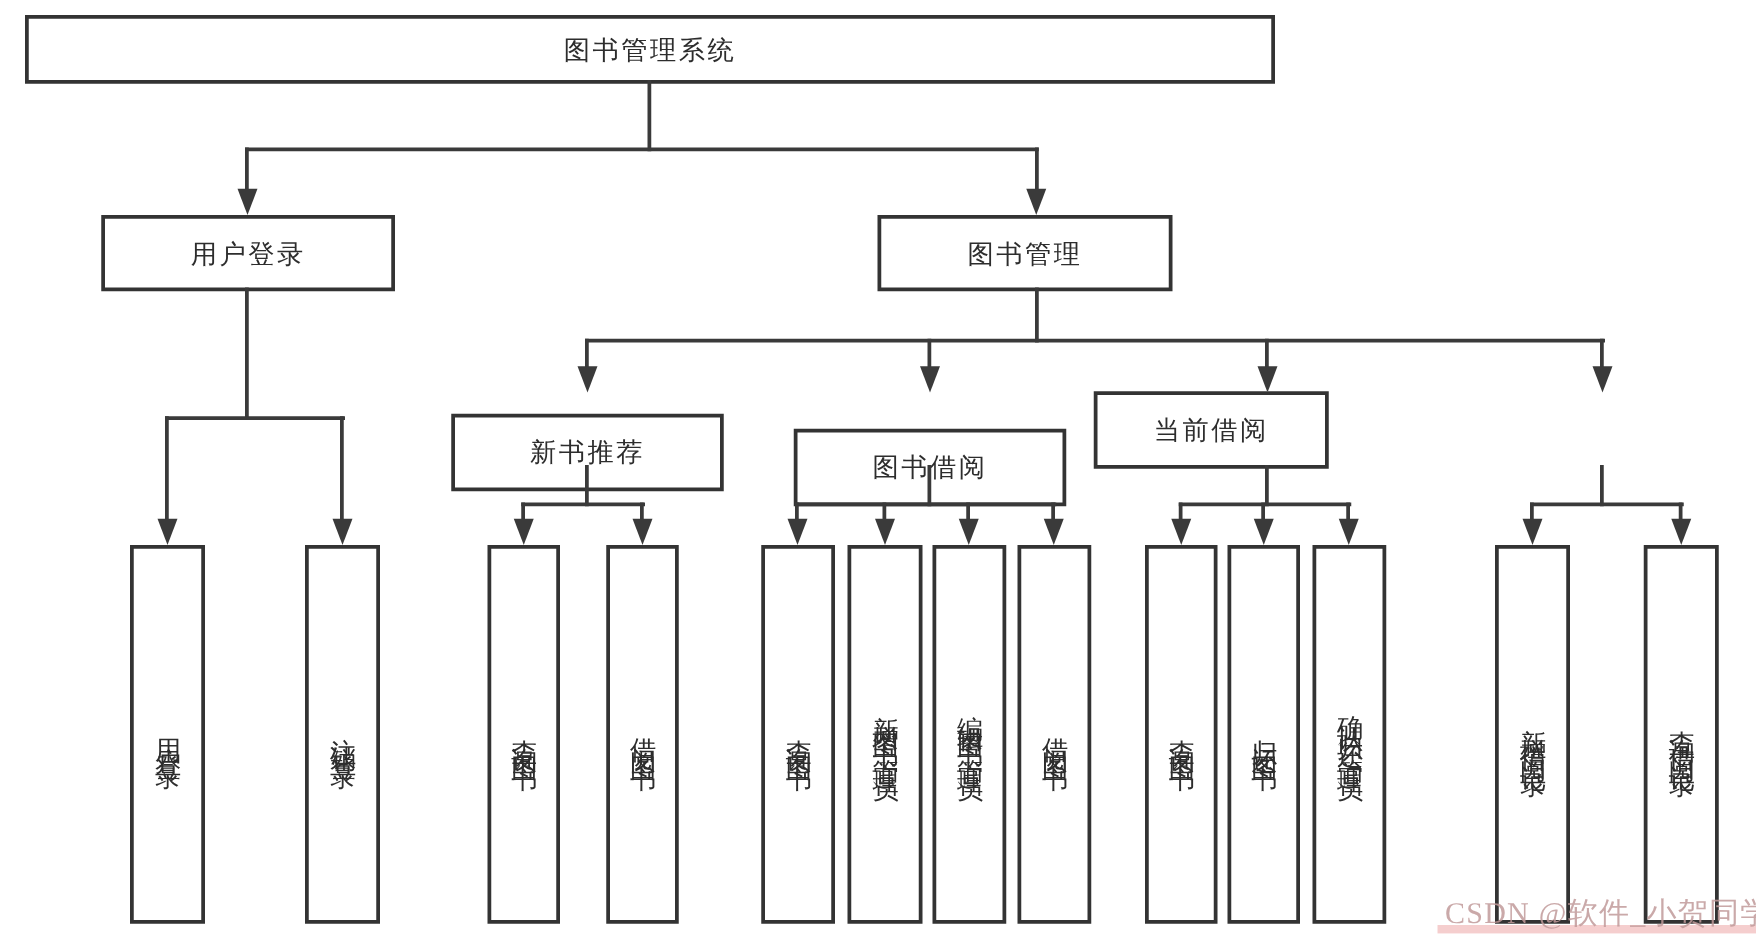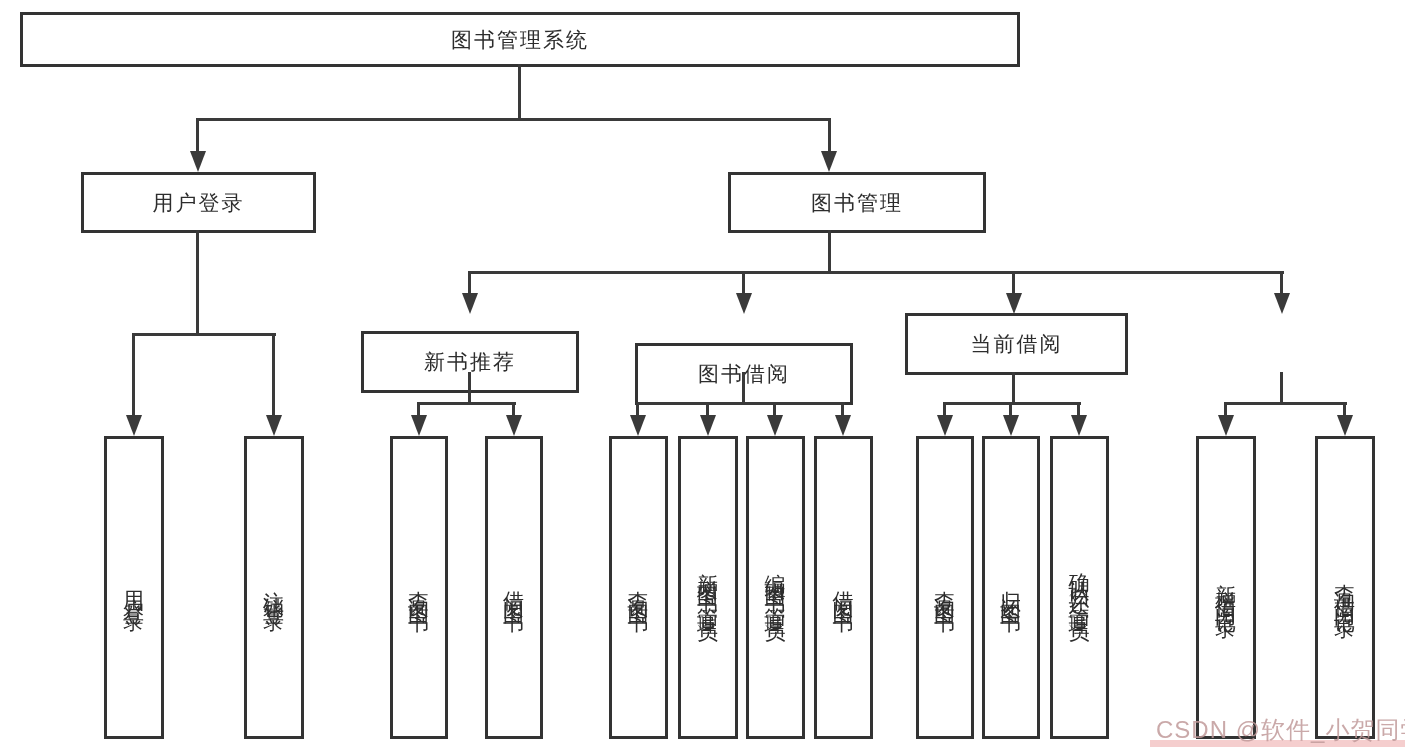--- a/index.html
+++ b/index.html
@@ -1,19 +1,19 @@
 <!DOCTYPE html>
 <html><head>
 <meta charset="utf-8">
 <style>
   * { margin:0; padding:0; box-sizing:border-box; }
   html,body { background:#ffffff; }
   .canvas {
     position:relative; width:1405px; height:747px; background:#ffffff;
-    font-family:Liberation Sans, sans-serif; color:#2d2d2d;
+    font-family:Liberation Serif, serif; color:#2d2d2d;
     overflow:hidden;
   }
   .box {
     position:absolute; background:#ffffff; border:3px solid #333333;
     display:flex; align-items:center; justify-content:center;
     font-size:21px; letter-spacing:2px; color:#2d2d2d; text-align:center;
   }
   .vbox {
     writing-mode:vertical-rl; text-orientation:mixed;
     font-size:21px; letter-spacing:7px; line-height:1;
@@ -43,21 +43,21 @@
   <div class="box" style="left:20px; top:12px; width:1000px; height:55px;">图书管理系统</div>
 
   <div class="vl" style="left:518px; top:64px; height:57px;"></div>
   <div class="hl" style="left:196px; top:118px; width:635px;"></div>
   <div class="vl" style="left:196px; top:118px; height:35px;"></div>
   <div class="vl" style="left:828px; top:118px; height:35px;"></div>
   <div class="arr" style="left:190px; top:151px;"></div>
   <div class="arr" style="left:821px; top:151px;"></div>
 
   <div class="box" style="left:81px; top:172px; width:235px; height:61px;">用户登录</div>
-  <div class="box" style="left:728px; top:172px; width:258px; height:61px;">图书管理</div>
+  <div class="box" style="left:702px; top:172px; width:236px; height:61px;">图书管理</div>
 
   <div class="vl" style="left:196px; top:230px; height:106px;"></div>
   <div class="hl" style="left:132px; top:333px; width:144px;"></div>
   <div class="vl" style="left:132px; top:333px; height:84px;"></div>
   <div class="vl" style="left:272px; top:333px; height:84px;"></div>
   <div class="arr" style="left:126px; top:415px;"></div>
   <div class="arr" style="left:266px; top:415px;"></div>
 
   <div class="vl" style="left:828px; top:230px; height:44px;"></div>
   <div class="hl" style="left:468px; top:271px; width:816px;"></div>
@@ -65,21 +65,21 @@
   <div class="vl" style="left:742px; top:271px; height:24px;"></div>
   <div class="vl" style="left:1012px; top:271px; height:24px;"></div>
   <div class="vl" style="left:1280px; top:271px; height:24px;"></div>
   <div class="arr" style="left:462px; top:293px;"></div>
   <div class="arr" style="left:736px; top:293px;"></div>
   <div class="arr" style="left:1006px; top:293px;"></div>
   <div class="arr" style="left:1274px; top:293px;"></div>
 
   <div class="box" style="left:361px; top:331px; width:218px; height:62px;">新书推荐</div>
   <div class="box" style="left:635px; top:297px; width:218px; height:62px;margin-top:46px;">图书借阅</div>
-  <div class="box" style="left:905px; top:313px; width:223px; height:62px;">当前借阅</div>
+  <div class="box" style="left:875px; top:313px; width:188px; height:62px;">当前借阅</div>
 
   <div class="vl" style="left:468px; top:372px; height:33px;"></div>
   <div class="hl" style="left:417px; top:402px; width:99px;"></div>
   <div class="vl" style="left:417px; top:402px; height:15px;"></div>
   <div class="vl" style="left:512px; top:402px; height:15px;"></div>
   <div class="arr" style="left:411px; top:415px;"></div>
   <div class="arr" style="left:506px; top:415px;"></div>
 
   <div class="vl" style="left:742px; top:372px; height:33px;"></div>
   <div class="hl" style="left:636px; top:402px; width:209px;"></div>

